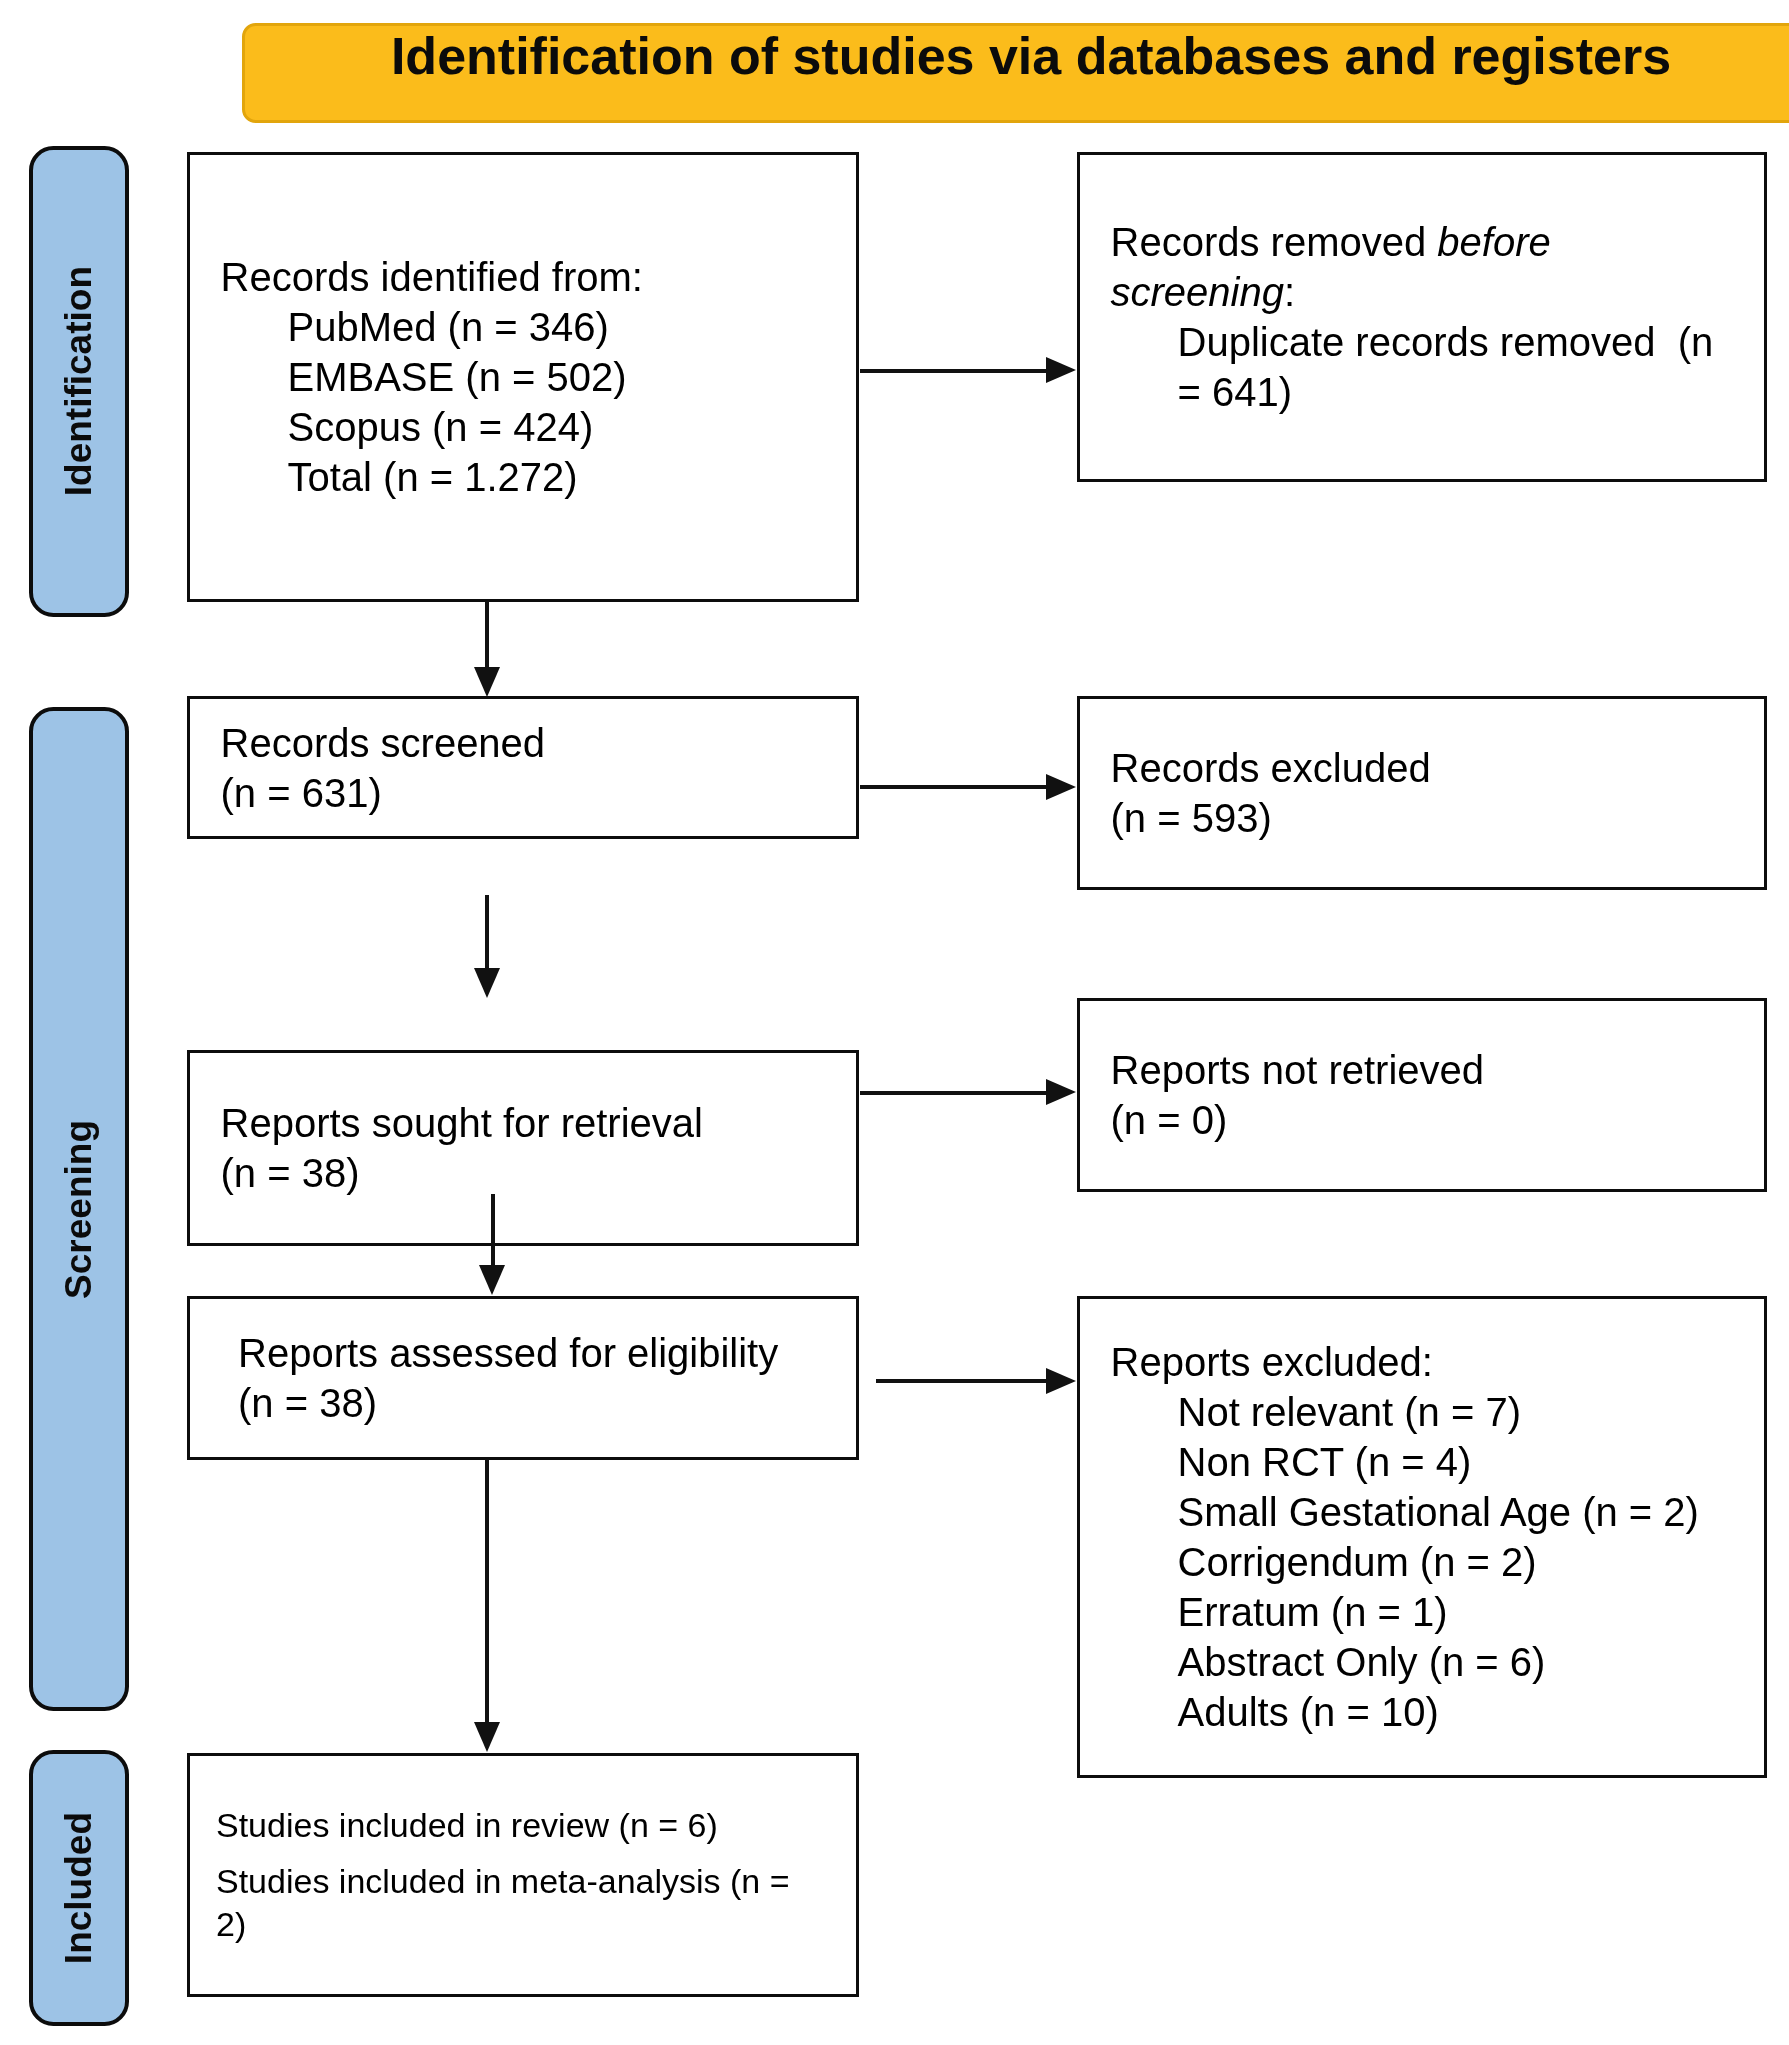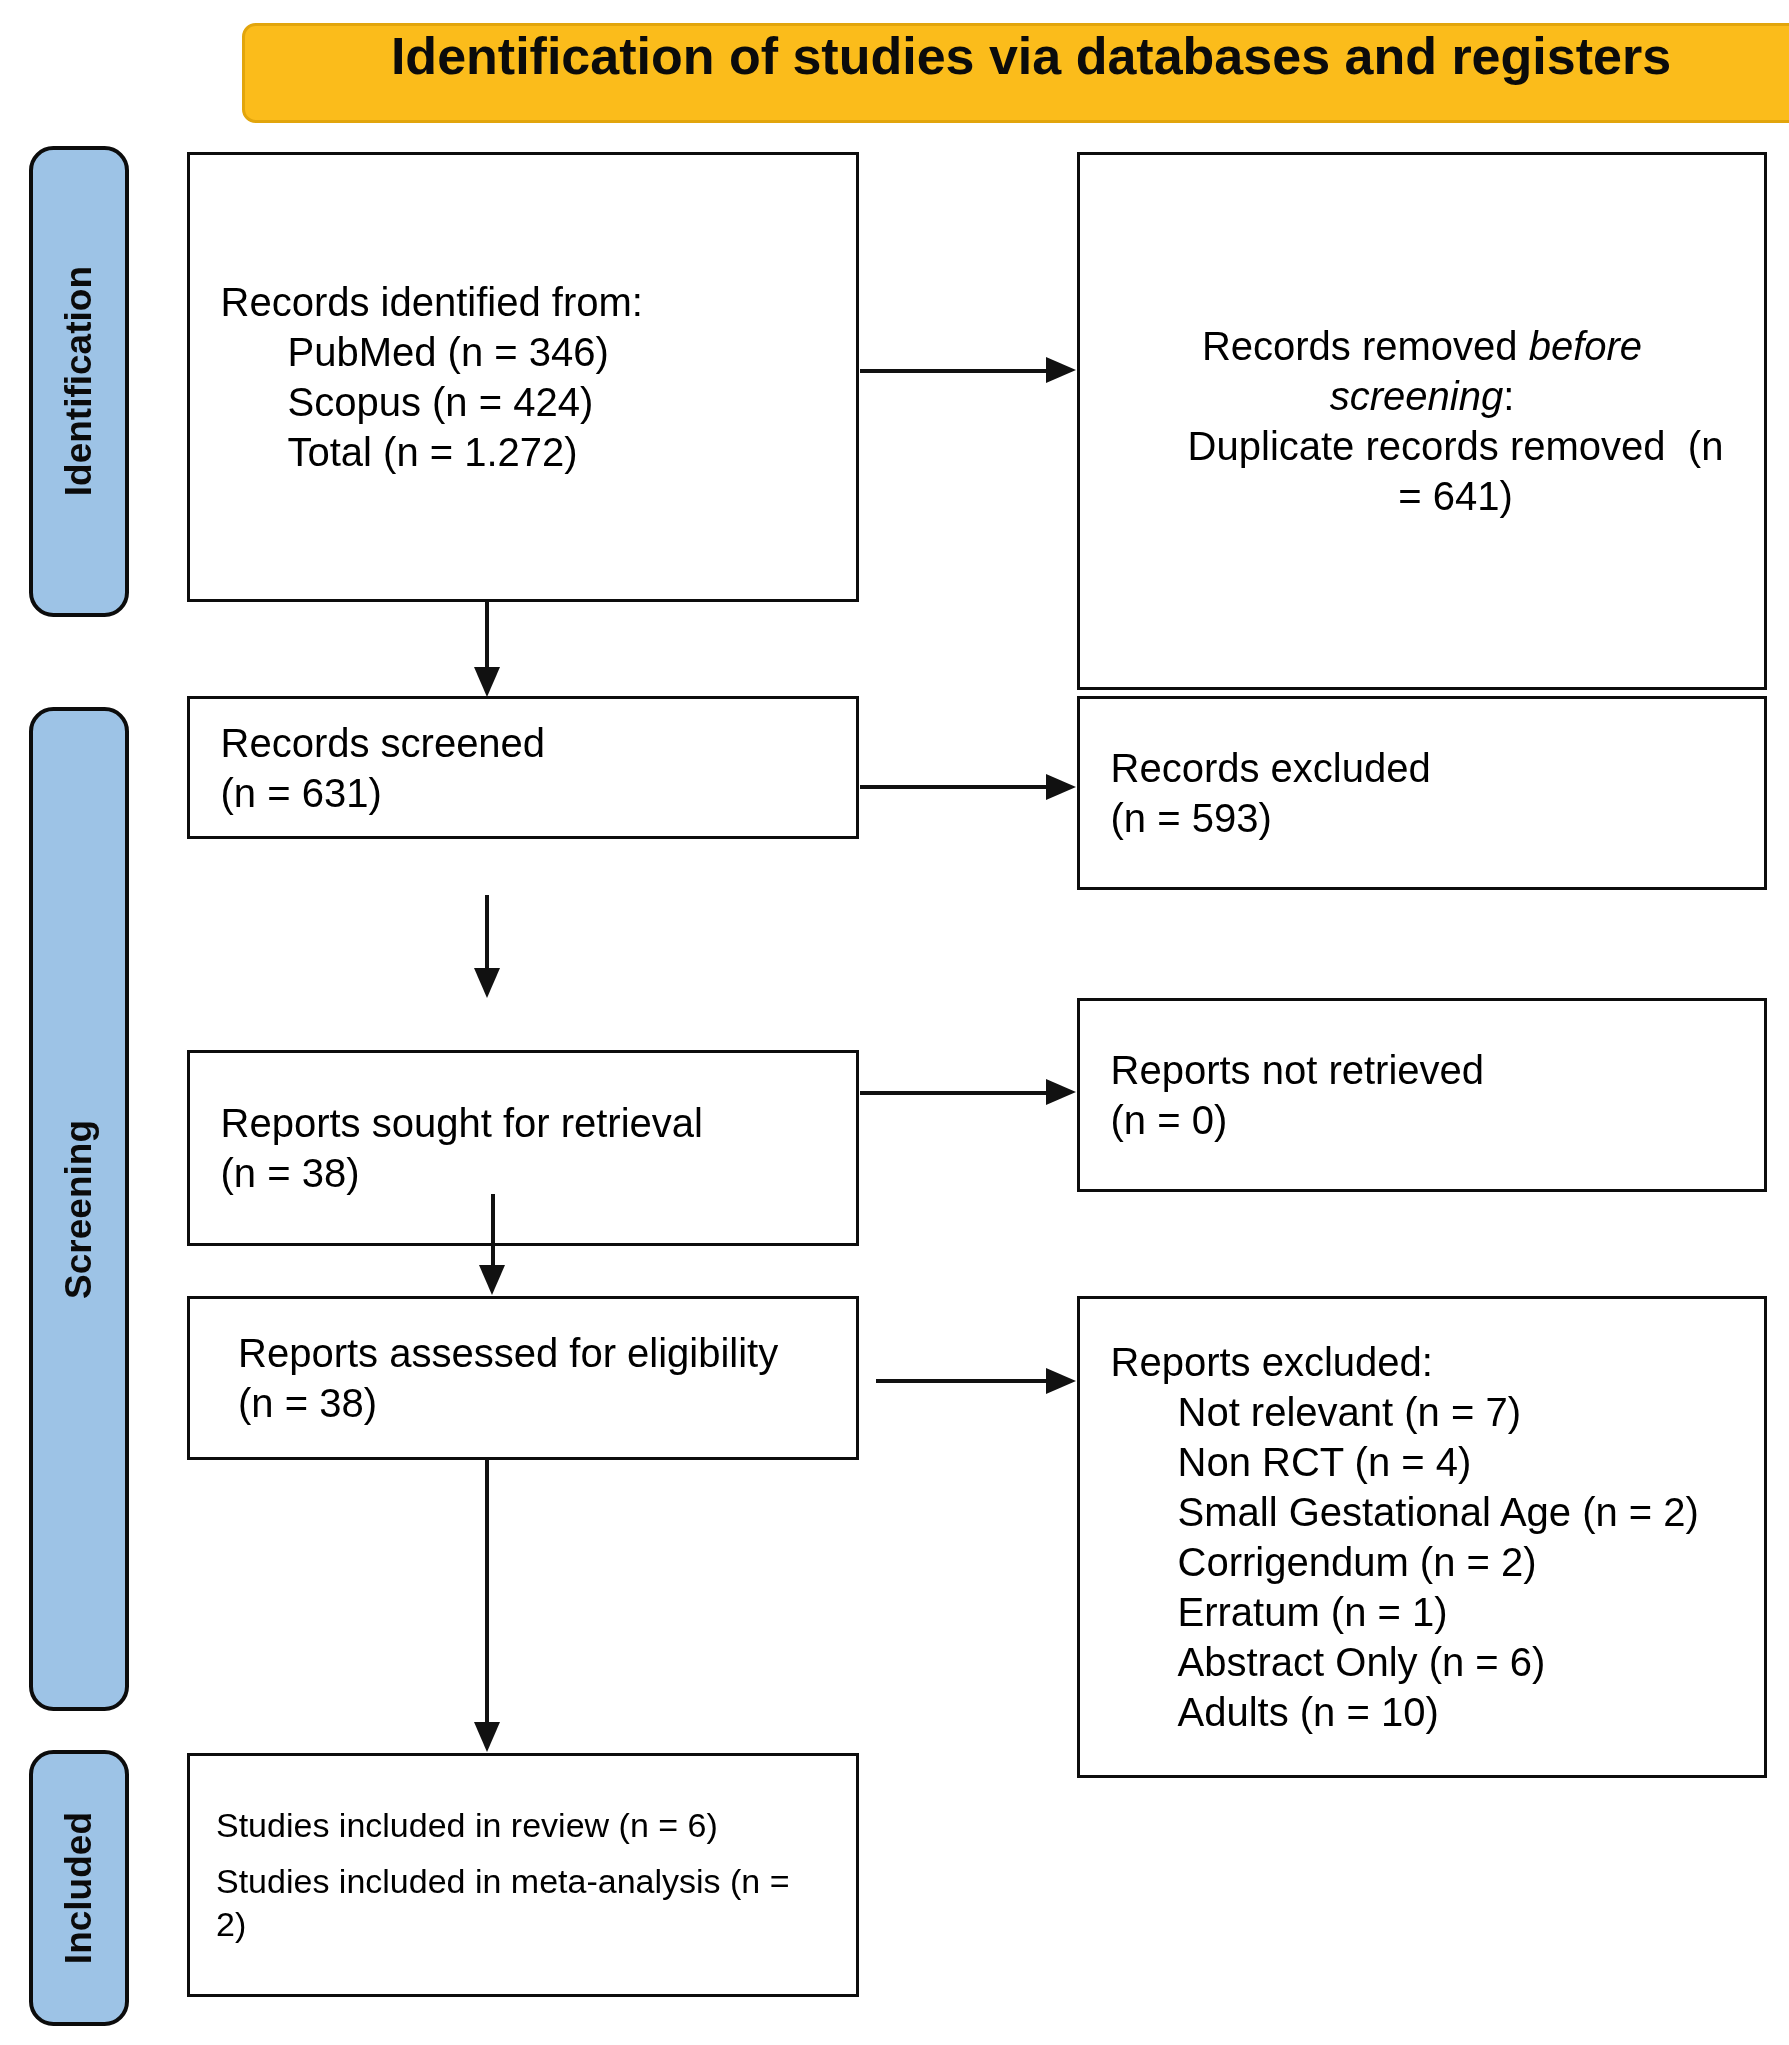--- a/index.html
+++ b/index.html
@@ -84,25 +84,26 @@
   <div class="stage" style="top:707px;height:1004px;">
     <span class="vtext">Screening</span>
   </div>
   <div class="stage" style="top:1750px;height:276px;">
     <span class="vtext">Included</span>
   </div>
 
   <div class="box" style="left:187px;top:152px;width:672px;height:450px;">
     <div class="line">Records identified from:</div>
     <div class="line indent">PubMed (n = 346)</div>
+    <div class="line indent">EMBASE (n = 502)</div>
     <div class="line indent">Scopus (n = 424)</div>
     <div class="line indent">Total (n = 1.272)</div>
   </div>
 
-  <div class="box" style="left:1077px;top:152px;width:690px;height:538px;text-align:center;">
+  <div class="box" style="left:1077px;top:152px;width:690px;height:330px;">
     <div class="line"><span>Records removed </span><i>before</i></div>
     <div class="line"><i>screening</i><span>:</span></div>
     <div class="line indent">Duplicate records removed  (n = 641)</div>
   </div>
 
   <div class="box" style="left:187px;top:696px;width:672px;height:143px;">
     <div class="line">Records screened</div>
     <div class="line">(n = 631)</div>
   </div>
   <div class="box" style="left:1077px;top:696px;width:690px;height:194px;">

